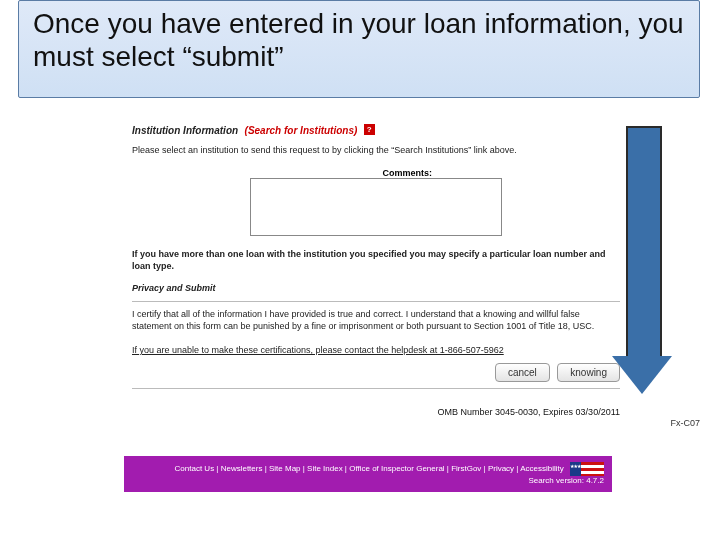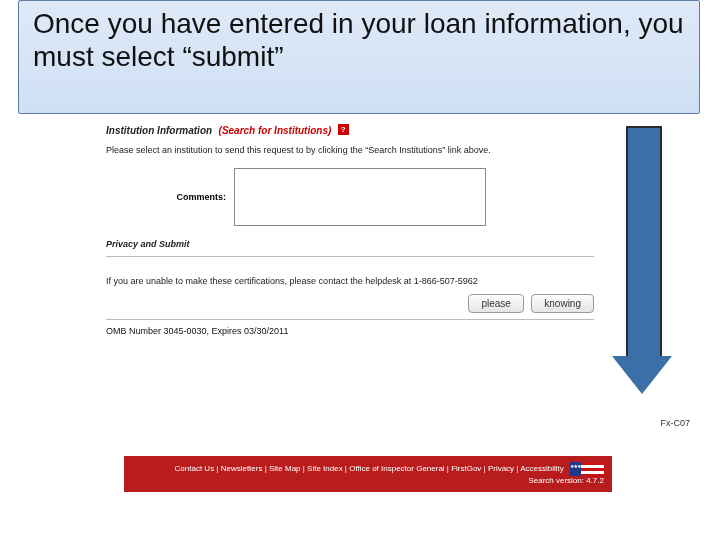--- a/index.html
+++ b/index.html
@@ -1,38 +1,38 @@
 <!DOCTYPE html>
 <html><head>
 <meta charset="utf-8">
 <style>
   html,body{margin:0;padding:0;width:720px;height:540px;font-family:Arial,Helvetica,sans-serif;background:#fff;overflow:hidden;}
-  .banner{position:absolute;left:18px;top:0;width:682px;height:114px;background:linear-gradient(#dfe9f8,#cfe0f4);border:1px solid #5a7ca5;border-radius:2px;padding:6px 14px 8px 14px;box-sizing:border-box;}
+  .banner{position:absolute;left:18px;top:0;width:682px;height:98px;background:linear-gradient(#dfe9f8,#cfe0f4);border:1px solid #5a7ca5;border-radius:2px;padding:6px 14px 8px 14px;box-sizing:border-box;}
   .banner-text{font-size:28px;line-height:1.18;color:#111;}
-  .form-area{position:absolute;left:106px;top:120px;width:488px;font-family:Verdana,Geneva,sans-serif;}
+  .form-area{position:absolute;left:132px;top:120px;width:488px;font-family:Verdana,Geneva,sans-serif;}
   .sect-title{font-size:10px;font-weight:bold;font-style:italic;color:#222;display:inline;}
   .search-link{color:#c00;font-size:10px;font-weight:bold;font-style:italic;display:inline;margin-left:2px;}
   .help-box{display:inline-block;width:11px;height:11px;background:#c00;color:#fff;font-size:8px;font-weight:bold;text-align:center;line-height:11px;vertical-align:middle;margin-left:2px;}
   .plain{font-size:9px;color:#222;line-height:1.35;}
   .bold{font-weight:bold;}
-  .comments-row{margin:12px 0 12px 0;display:flex;align-items:center;}
+  .comments-row{margin:12px 0 12px 0;display:flex;align-items:center;flex-direction:column;}
   .comments-label{width:120px;text-align:right;font-size:9px;font-weight:bold;padding-right:8px;}
   .comments-box{width:250px;height:56px;border:1px solid #888;background:#fff;}
   .hr{border:none;border-top:1px solid #bbb;margin:6px 0;}
   .btn-row{text-align:right;margin-top:6px;}
   .btn{display:inline-block;border:1px solid #999;background:linear-gradient(#fefefe,#e4e4e4);color:#333;font-size:10px;padding:3px 12px;border-radius:4px;margin-left:3px;cursor:pointer;}
-  .omb{font-size:9px;color:#111;margin-top:6px;}
-  .formcode{position:absolute;right:30px;top:418px;font-size:9px;color:#333;font-family:Verdana,Geneva,sans-serif;}
+  .omb{text-align:right;font-size:9px;color:#111;margin-top:18px;}
+  .formcode{position:absolute;right:20px;top:418px;font-size:9px;color:#333;font-family:Verdana,Geneva,sans-serif;}
   
   .arrow{position:absolute;left:614px;top:126px;width:56px;height:270px;}
   .arrow-shaft{position:absolute;top:0;left:12px;width:32px;height:232px;background:#3a6fa8;border:2px solid #2a2a2a;border-bottom:none;}
   .arrow-head{position:absolute;top:230px;left:-2px;width:0;height:0;border-left:30px solid transparent;border-right:30px solid transparent;border-top:38px solid #3a6fa8;}
   .arrow-head-outline{position:absolute;top:228px;left:-4px;width:0;height:0;border-left:32px solid transparent;border-right:32px solid transparent;border-top:40px solid #2a2a2a;z-index:-1;}
   
-  .footer{position:absolute;left:124px;top:456px;width:488px;background:#b91c1c;color:#fff;font-family:Verdana,Geneva,sans-serif;font-size:8px;text-align:right;padding:6px 8px 6px 8px;box-sizing:border-box;line-height:1.3;}
+  .footer{position:absolute;left:124px;top:456px;width:488px;background:#a21caf;color:#fff;font-family:Verdana,Geneva,sans-serif;font-size:8px;text-align:right;padding:6px 8px 6px 8px;box-sizing:border-box;line-height:1.3;}
   .flag{display:inline-block;width:34px;height:14px;vertical-align:middle;margin-left:4px;}
   .flag .blue{display:inline-block;width:11px;height:14px;background:#1a3a88;position:relative;}
   .flag .blue::after{content:"★★★";position:absolute;left:0;top:1px;font-size:5px;color:#fff;letter-spacing:-1px;}
   .flag .stripes{display:inline-block;width:23px;height:14px;background:repeating-linear-gradient(#cc1111 0 3px,#fff 3px 6px);vertical-align:top;}
 </style>
 </head>
 <body>
 
 <div class="banner">
   <div class="banner-text">Once you have entered in your loan information, you must select “submit”</div>
@@ -44,27 +44,29 @@
     <span class="search-link">(Search for Institutions)</span>
     <span class="help-box">?</span>
   </div>
   <div class="plain" style="margin-top:6px;">Please select an institution to send this request to by clicking the “Search Institutions” link above.</div>
 
   <div class="comments-row">
     <div class="comments-label">Comments:</div>
     <div class="comments-box"></div>
   </div>
 
+  <div class="plain bold">If you have more than one loan with the institution you specified you may specify a particular loan number and loan type.</div>
 
   <div class="plain bold" style="font-style:italic;margin-top:10px;">Privacy and Submit</div>
   <hr class="hr">
-  <div class="plain" style="margin-top:18px;">If you are unable to make these certifications, please contact the helpdesk at 1-866-507-5962</div>
+  <div class="plain">I certify that all of the information I have provided is true and correct. I understand that a knowing and willful false statement on this form can be punished by a fine or imprisonment or both pursuant to Section 1001 of Title 18, USC.</div>
+  <div class="plain" style="margin-top:12px;text-decoration:underline;">If you are unable to make these certifications, please contact the helpdesk at 1-866-507-5962</div>
 
   <div class="btn-row">
-    <span class="btn">please</span>
+    <span class="btn">cancel</span>
     <span class="btn">knowing</span>
   </div>
   <hr class="hr">
   <div class="omb">OMB Number 3045-0030, Expires 03/30/2011</div>
 </div>
 
 <div class="formcode">Fx-C07</div>
 
 <div class="arrow">
   <div class="arrow-head-outline"></div>

